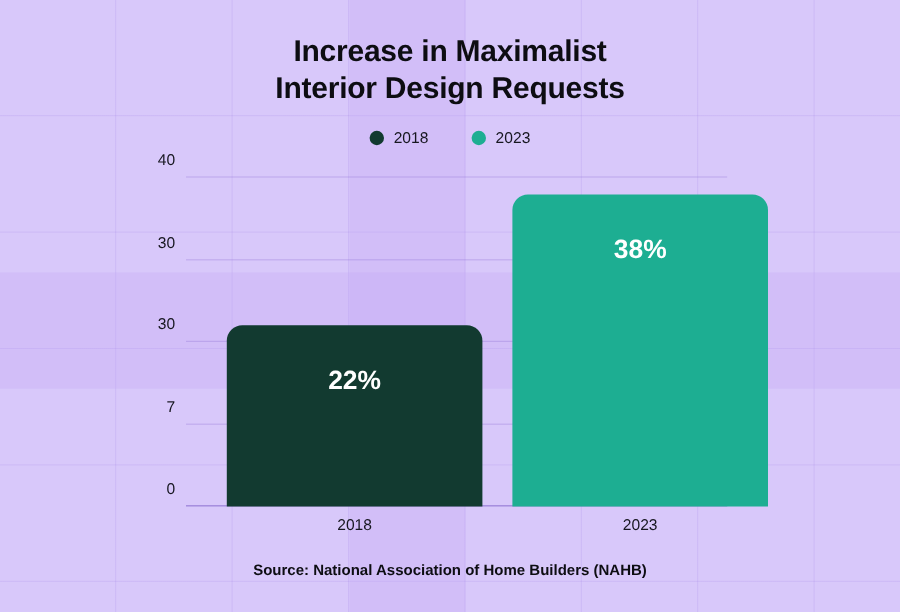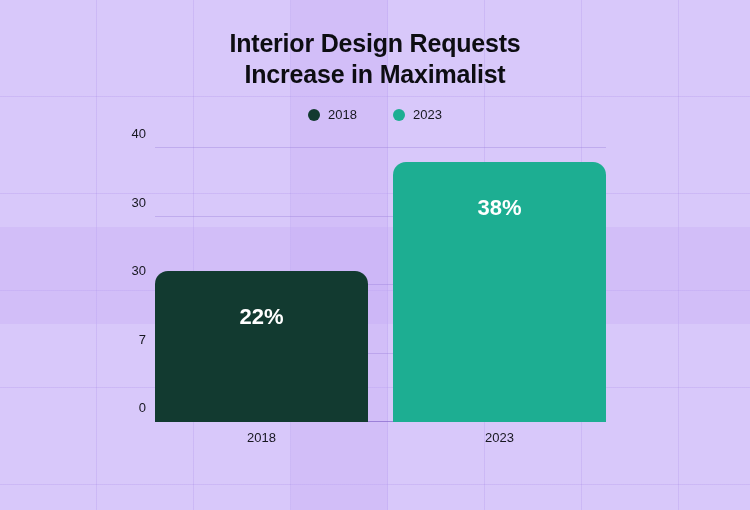--- a/index.html
+++ b/index.html
@@ -99,20 +99,21 @@
     transform: translateY(-50%);
     font-size: 13px;
     color: #171720;
     white-space: nowrap;
   }
   .bar {
     position: absolute;
     bottom: 0;
     border-top-left-radius: 13px;
     border-top-right-radius: 13px;
+    margin-left: 34px;
   }
   .bar-value {
     position: absolute;
     left: 0;
     width: 100%;
     text-align: center;
     color: #ffffff;
     font-size: 22px;
     font-weight: bold;
   }
@@ -137,22 +138,22 @@
 </style>
 </head>
 <body>
 
 <div id="infographic">
 
   <div class="bg-patch" style="left:291px; top:0px; width:97px; height:510px;"></div>
   <div class="bg-patch" style="left:0px; top:227px; width:750px; height:97px;"></div>
 
   <div class="title-block">
+    <span class="title-line">Increase in Maximalist</span>
     <span class="title-line">Interior Design Requests</span>
-    <span class="title-line">Increase in Maximalist</span>
   </div>
 
   <div class="legend">
     <div class="legend-item">
       <span class="legend-dot" style="background:#123a30;"></span>
       <span class="legend-label">2018</span>
     </div>
     <div class="legend-item">
       <span class="legend-dot" style="background:#1dae92;"></span>
       <span class="legend-label">2023</span>
@@ -179,14 +180,15 @@
       <span class="xtick" style="left:0; width:213px;">2018</span>
     </div>
 
     <div class="bar" style="left:238px; width:213px; height:260.1px; background:#1dae92;">
       <span class="bar-value" style="top:33px;">38%</span>
       <span class="xtick" style="left:0; width:213px;">2023</span>
     </div>
 
   </div>
 
+  <div class="source">Source: National Association of Home Builders (NAHB)</div>
 
 </div>
 
 </body></html>

